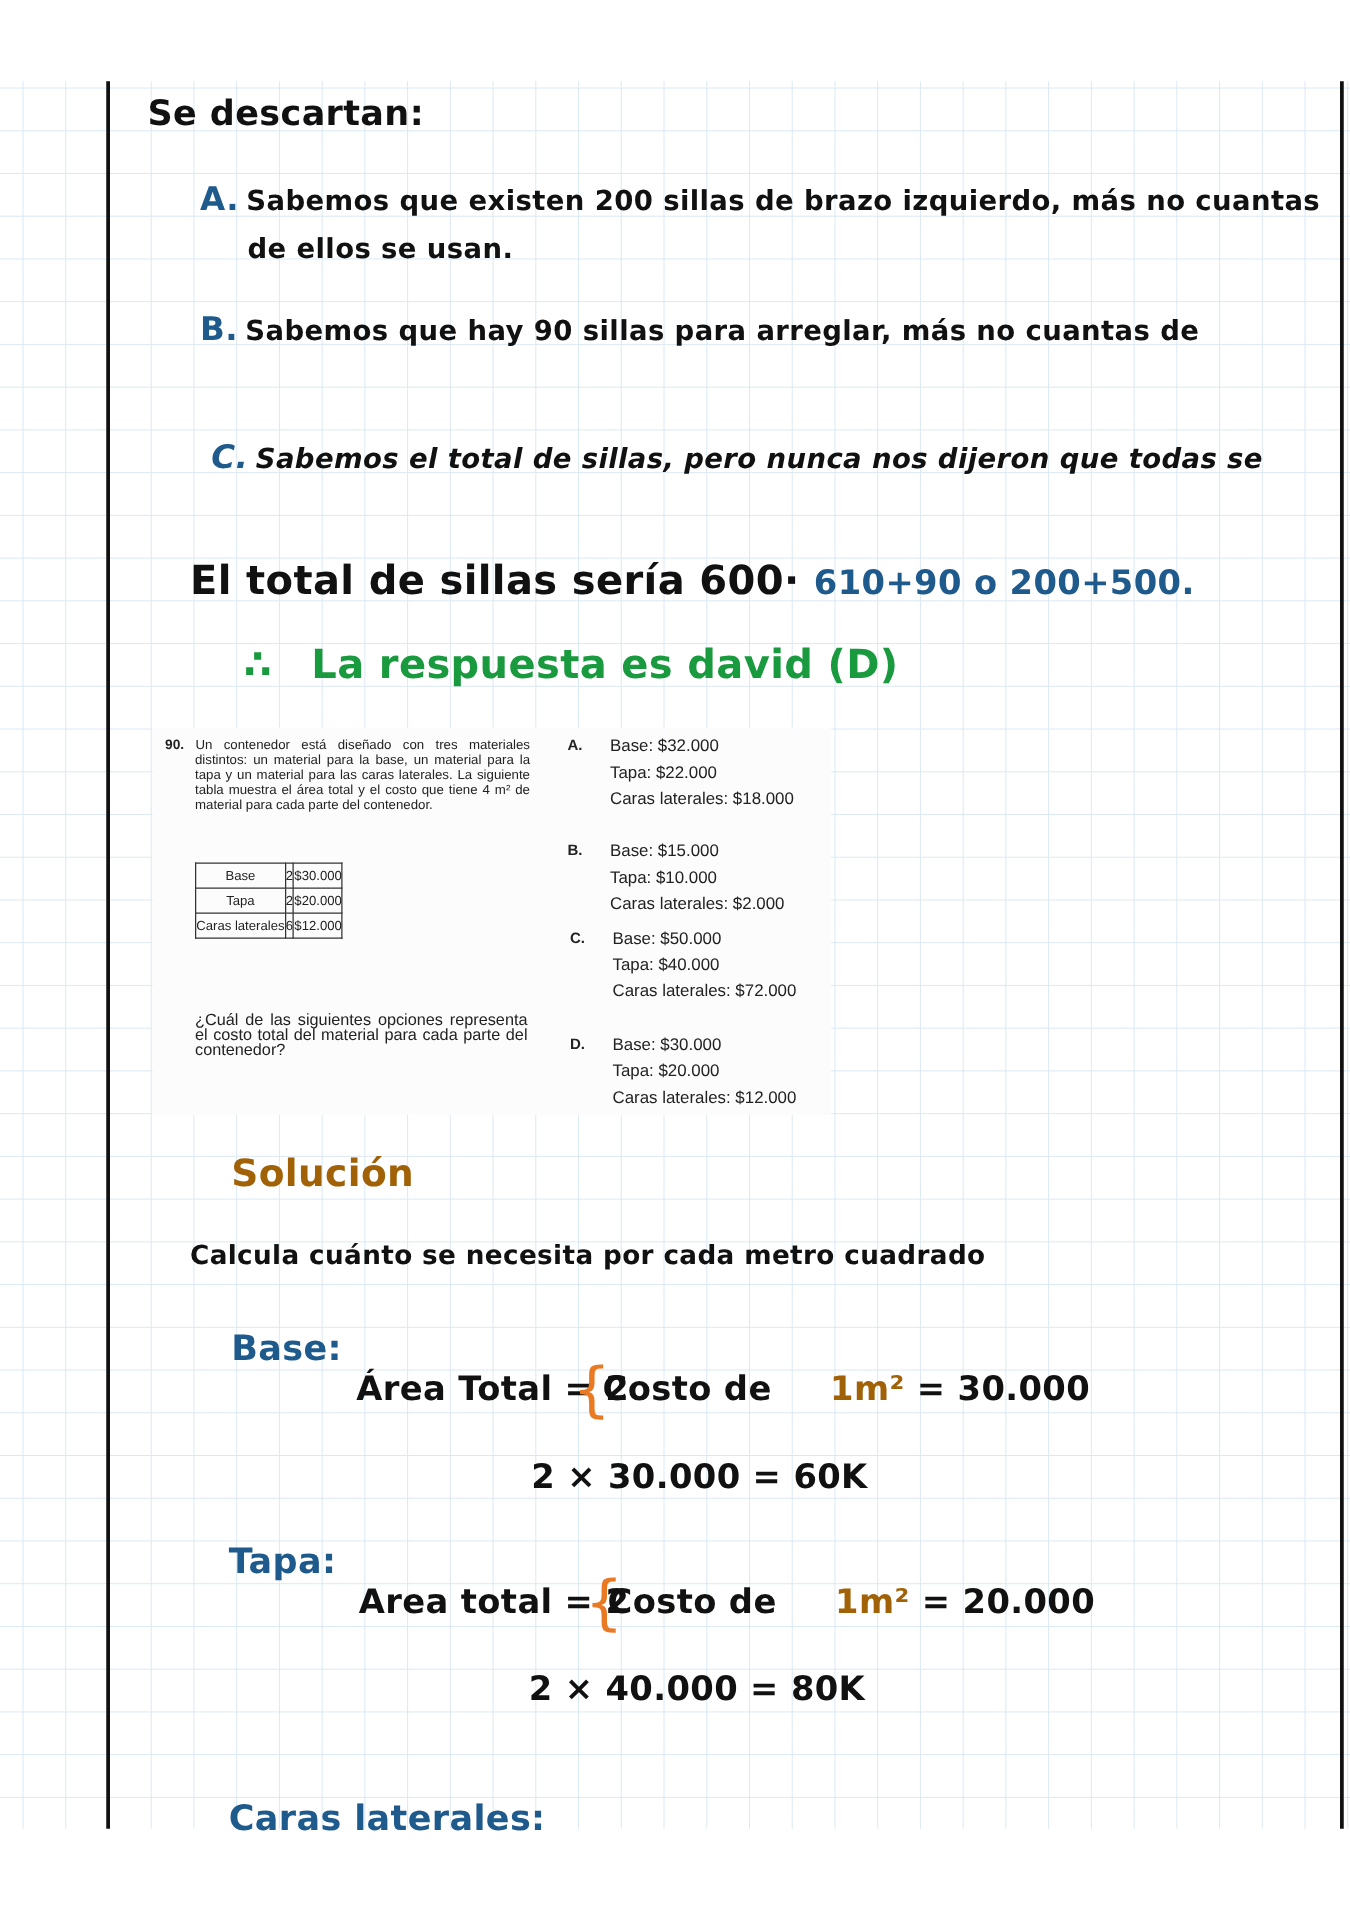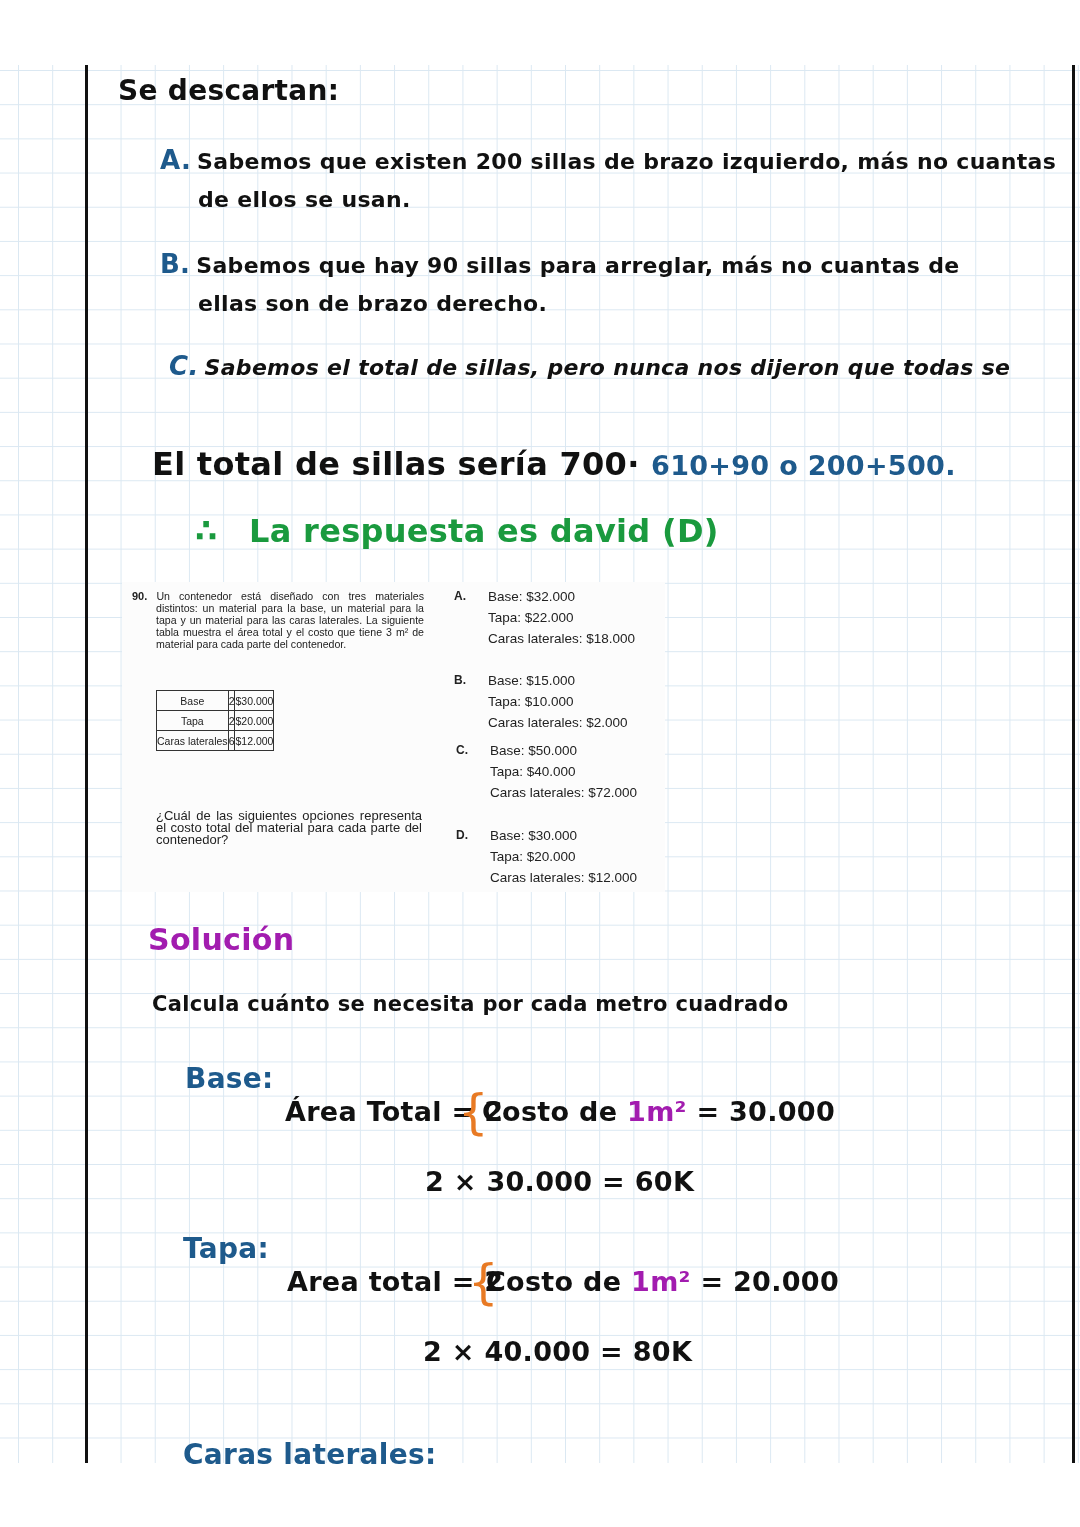--- a/index.html
+++ b/index.html
@@ -16,21 +16,21 @@
       linear-gradient(to bottom, #dbe8f2 1px, transparent 1px);
     background-size:34.2px 34.2px;
     background-position:18px 5px;
   }
   .margin-line { position:absolute; left:85px; top:65px; width:3px; height:1398px; background:#111; }
   .right-line { position:absolute; left:1072px; top:65px; width:3px; height:1398px; background:#111; }
 
   .hw { position:absolute; font-family:"DejaVu Sans", sans-serif; color:#111; font-weight:bold; white-space:nowrap; letter-spacing:0.3px; }
   .blue { color:#1e5a8c; }
   .green { color:#1a9a3e; }
-  .red { color:#a21caf; }
+  .red { color:#a16207;margin-left:37px; }
 
   .title { left:118px; top:74px; font-size:28px; font-weight:bold; }
   .item { font-size:26px; line-height:36px; font-weight:bold; }
   .item .lbl { color:#1e5a8c; margin-right:6px; }
   .item2 { font-size:22px; }
 
   .total { left:152px; top:445px; font-size:32px; }
   .total .blue { font-size:27px; }
   .answer { left:195px; top:512px; font-size:32px; }
 
@@ -62,38 +62,37 @@
 <div class="right-line"></div>
 
 <div class="hw title">Se descartan:</div>
 
 <div class="hw item" style="left:160px; top:142px;">
   <span class="lbl">A.</span><span class="item2">Sabemos que existen 200 sillas de brazo izquierdo, más no cuantas</span><br>
   <span style="padding-left:38px" class="item2">de ellos se usan.</span>
 </div>
 <div class="hw item" style="left:160px; top:246px;">
   <span class="lbl">B.</span><span class="item2">Sabemos que hay 90 sillas para arreglar, más no cuantas de</span><br>
-  <span style="padding-left:38px" class="item2">ellas son de brazo derecho.</span>
 </div>
 <div class="hw item" style="left:169px; top:348px;font-style:italic;">
   <span class="lbl">C.</span><span class="item2">Sabemos el total de sillas, pero nunca nos dijeron que todas se</span><br>
 </div>
 
 <div class="hw total">
-  <span>El total de sillas sería 700·</span>
+  <span>El total de sillas sería 600·</span>
   <span class="blue">610+90 o 200+500.</span>
 </div>
 <div class="hw answer green">
   <span style="margin-right:20px;">∴</span>
   <span>La respuesta es david (D)</span>
 </div>
 
 <div class="scan">
   <div class="q-text">
-    <span class="q-body"><b>90.</b> <span>Un contenedor está diseñado con tres materiales distintos: un material para la base, un material para la tapa y un material para las caras laterales. La siguiente tabla muestra el área total y el costo que tiene 3 m² de material para cada parte del contenedor.</span></span>
+    <span class="q-body"><b>90.</b> <span>Un contenedor está diseñado con tres materiales distintos: un material para la base, un material para la tapa y un material para las caras laterales. La siguiente tabla muestra el área total y el costo que tiene 4 m² de material para cada parte del contenedor.</span></span>
   </div>
   <table class="t">
     <tbody>
     <tr>
       <td>Base</td>
       <td>2</td>
       <td>$30.000</td>
     </tr>
     <tr>
       <td>Tapa</td>

